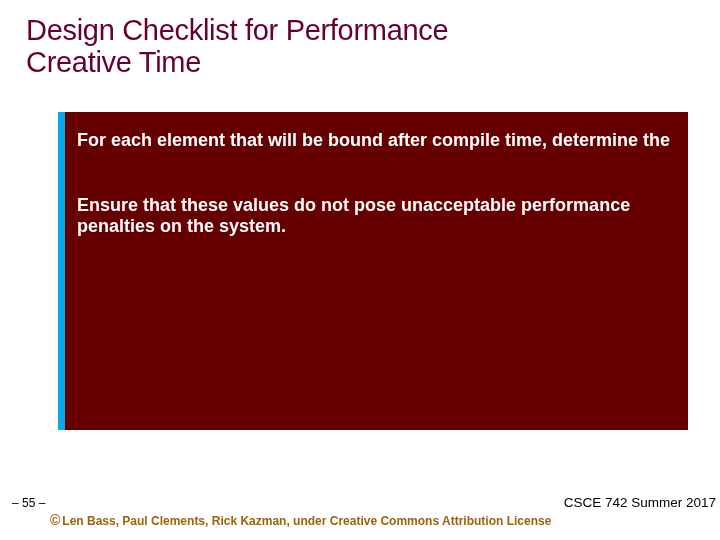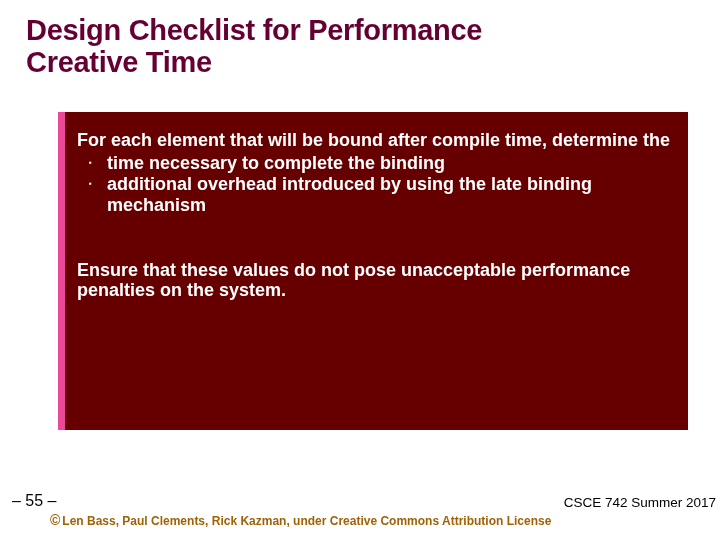--- a/index.html
+++ b/index.html
@@ -1,45 +1,41 @@
 <!DOCTYPE html>
 <html><head>
 <meta charset="utf-8">
 <style>
   * { margin: 0; padding: 0; box-sizing: border-box; }
   html, body { width: 720px; height: 540px; background: #ffffff; font-family: Arial, Helvetica, sans-serif; overflow: hidden; }
   .slide { position: relative; width: 720px; height: 540px; }
-  .title { padding: 14px 1px 0 26px; color: #660033; font-weight: bold; font-size: 29px; line-height: 1.12; letter-spacing: -0.3px; }
-  .content-block { position: absolute; left: 58px; top: 112px; width: 630px; height: 318px; background: #660000; border-left: 7px solid #ec4899; padding: 18px 16px 0 12px; color: #ffffff; }
+  .title { padding: 14px 1px 0 26px; color: #660033; font-weight: normal; font-size: 29px; line-height: 1.12; letter-spacing: -0.3px; }
+  .content-block { position: absolute; left: 58px; top: 112px; width: 630px; height: 318px; background: #660000; border-left: 7px solid #0ea5e9; padding: 18px 16px 0 12px; color: #ffffff; }
   .para { font-weight: bold; font-size: 18px; line-height: 1.16; }
   .bullets { list-style: none; margin-top: 2px; }
   .bullets li { position: relative; padding-left: 30px; font-weight: bold; font-size: 18px; line-height: 1.16; }
   .bullets li::before { content: "\25AA"; position: absolute; left: 12px; top: 5px; font-size: 8px; color: #ffffff; }
   .para2 { margin-top: 44px; font-weight: bold; font-size: 18px; line-height: 1.16; }
-  .footer-left { position: absolute; left: 12px; bottom: 30px; font-size: 16px; color: #000000; }
+  .footer-left { position: absolute; left: 12px; bottom: 30px; font-size: 12px; color: #000000; }
   .footer-right { position: absolute; right: 4px; bottom: 30px; font-size: 13.5px; color: #000000; margin-left: 24px; }
   .attribution { position: absolute; left: 50px; bottom: 12px; font-size: 12px; font-weight: bold; color: #a16207; }
   .copy { font-size: 14px; margin-right: 2px; }
 </style>
 </head>
 <body>
 
 <div class="slide">
 
   <div class="title">
     <span>Design Checklist for Performance</span><br>
     <span>Creative Time</span>
   </div>
 
   <div class="content-block">
     <div class="para">For each element that will be bound after compile time, determine the</div>
-    <ul class="bullets">
-      <li>time necessary to complete the binding</li>
-      <li>additional overhead introduced by using the late binding mechanism</li>
-    </ul>
     <div class="para2">Ensure that these values do not pose unacceptable performance penalties on the system.</div>
   </div>
 
   <div class="footer-left">– 55 –</div>
   <div class="footer-right">CSCE 742 Summer 2017</div>
   <div class="attribution">
     <span class="copy">©</span><span>Len Bass, Paul Clements, Rick Kazman, under Creative Commons Attribution License</span>
   </div>
 
 </div>

